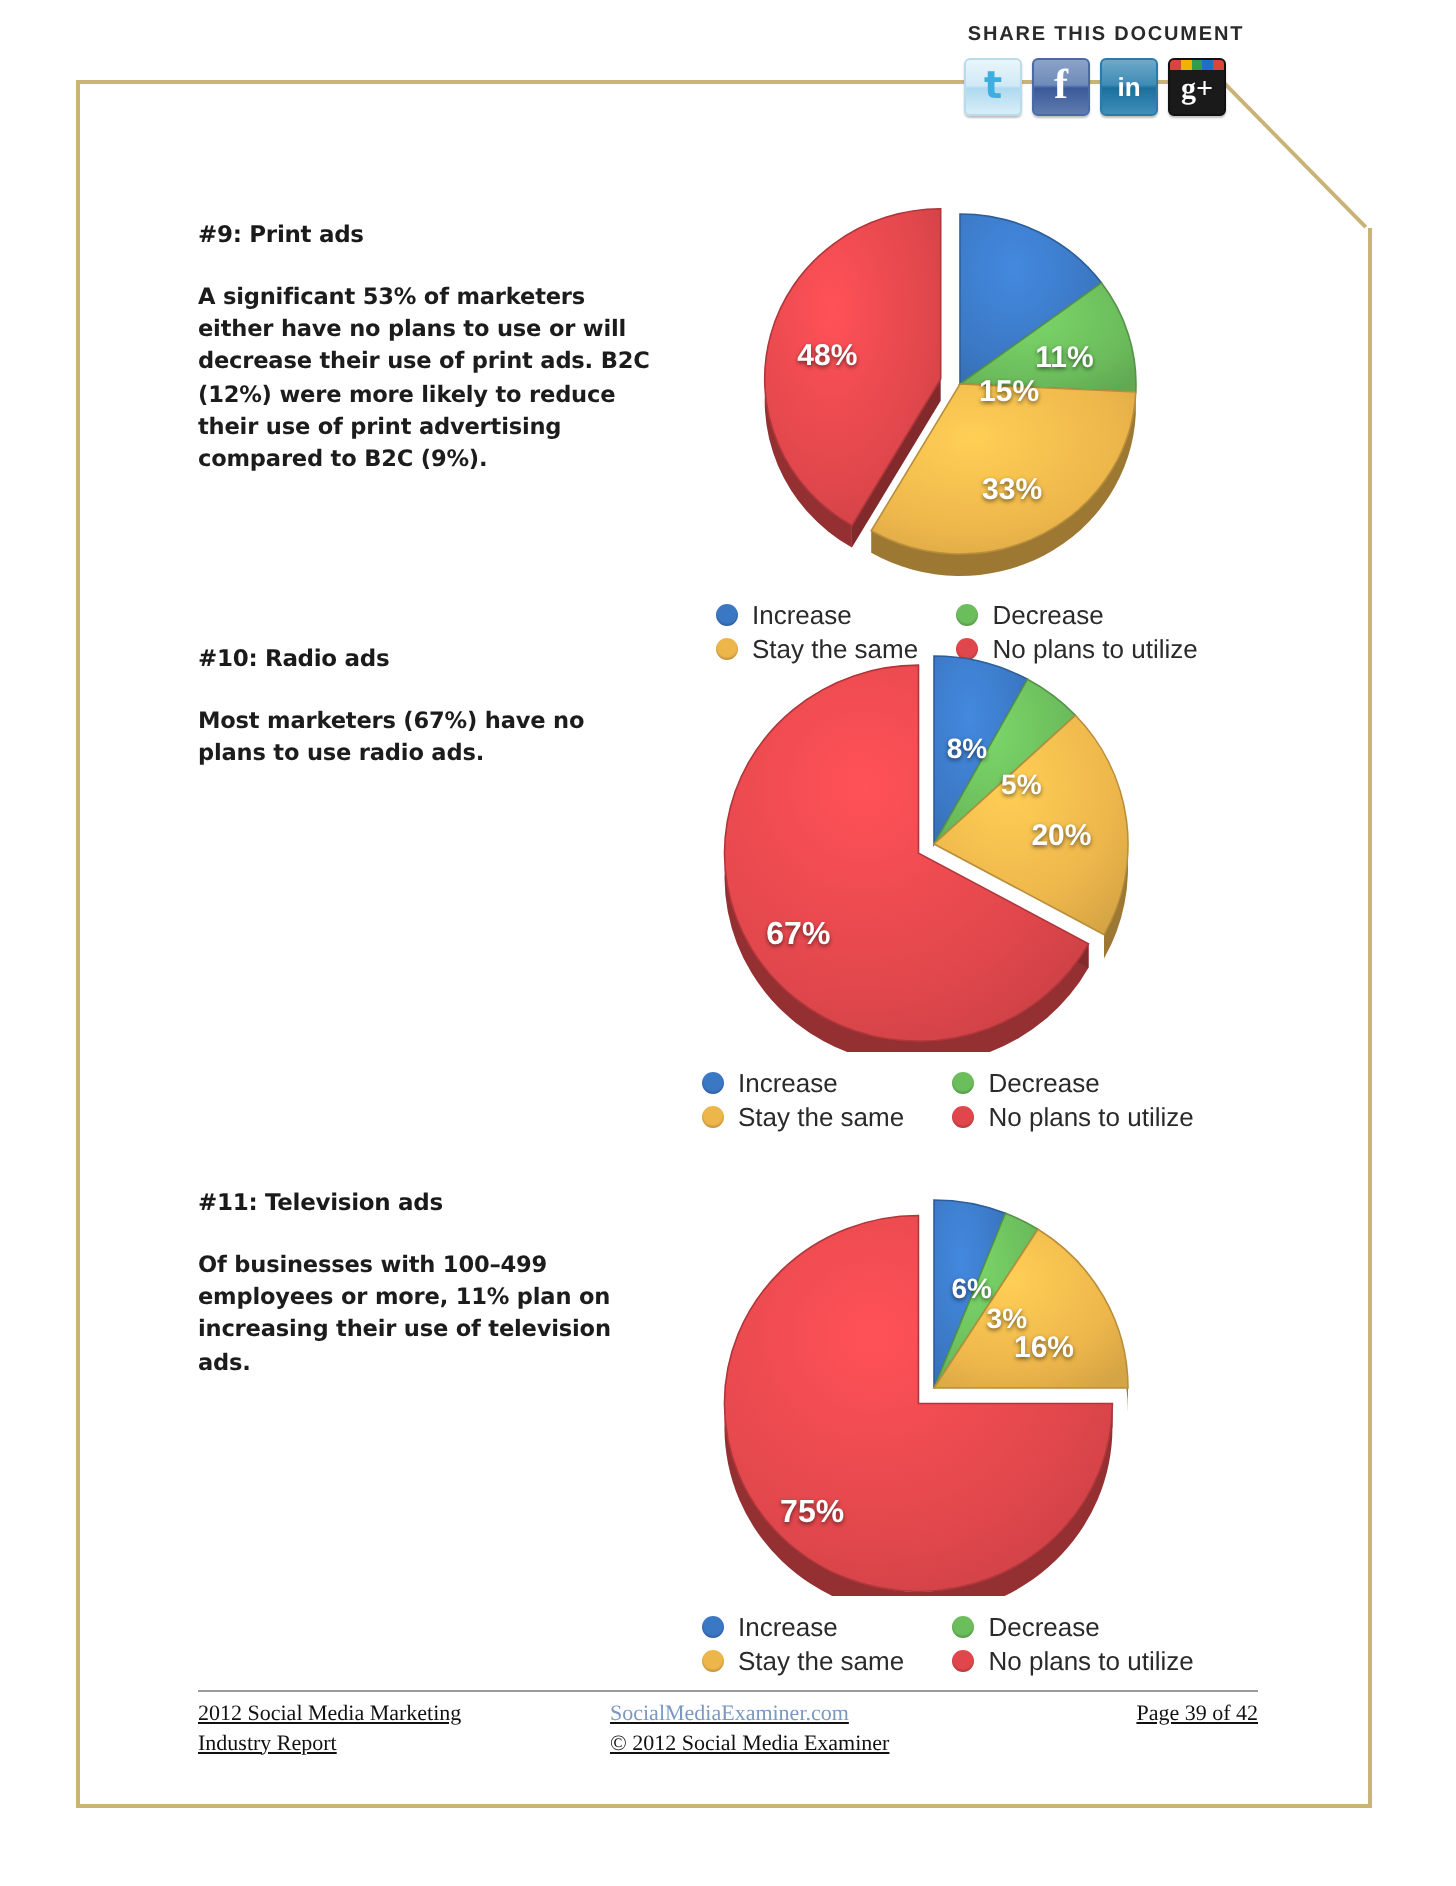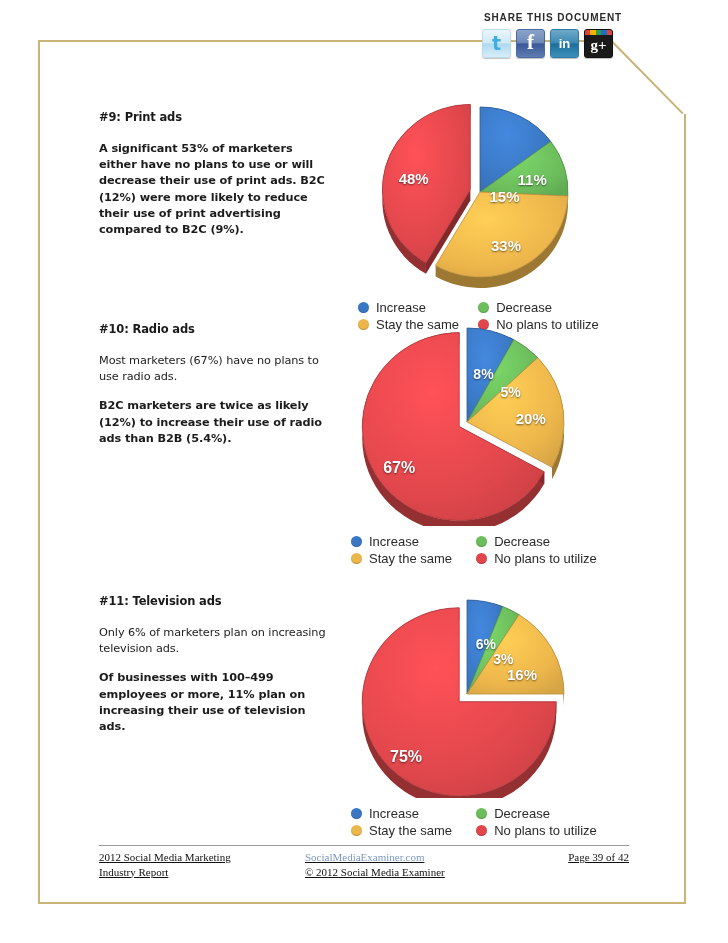--- a/index.html
+++ b/index.html
@@ -291,21 +291,20 @@
         <span>No plans to utilize</span>
       </div>
     </div>
   </div>
 </div>
 
 <div class="section sec-b">
   <h2 class="sec-heading">#10: Radio ads</h2>
   <div class="sec-body">
     <p>Most marketers (67%) have no plans to use radio ads.</p>
-    <p>B2C marketers are twice as likely (12%) to increase their use of radio ads than B2B (5.4%).</p>
   </div>
   <div class="chart-block cb-b">
     <div class="pie-wrap" id="pie1">
         <svg width="258" height="200" viewBox="0 0 258 200">
           <defs>
             <radialGradient id="g1_0" cx="38%" cy="32%" r="82%">
               <stop offset="0%" stop-color="#4389df"></stop>
               <stop offset="68%" stop-color="#3b78c4"></stop>
               <stop offset="100%" stop-color="#356cb0"></stop>
             </radialGradient>
@@ -358,21 +357,20 @@
         <span class="legend-dot" style="background:#e0474c"></span>
         <span>No plans to utilize</span>
       </div>
     </div>
   </div>
 </div>
 
 <div class="section sec-c">
   <h2 class="sec-heading">#11: Television ads</h2>
   <div class="sec-body">
-    <p>Only 6% of marketers plan on increasing television ads.</p>
     <p>Of businesses with 100–499 employees or more, 11% plan on increasing their use of television ads.</p>
   </div>
   <div class="chart-block cb-c">
     <div class="pie-wrap" id="pie2">
         <svg width="258" height="200" viewBox="0 0 258 200">
           <defs>
             <radialGradient id="g2_0" cx="38%" cy="32%" r="82%">
               <stop offset="0%" stop-color="#4389df"></stop>
               <stop offset="68%" stop-color="#3b78c4"></stop>
               <stop offset="100%" stop-color="#356cb0"></stop>

